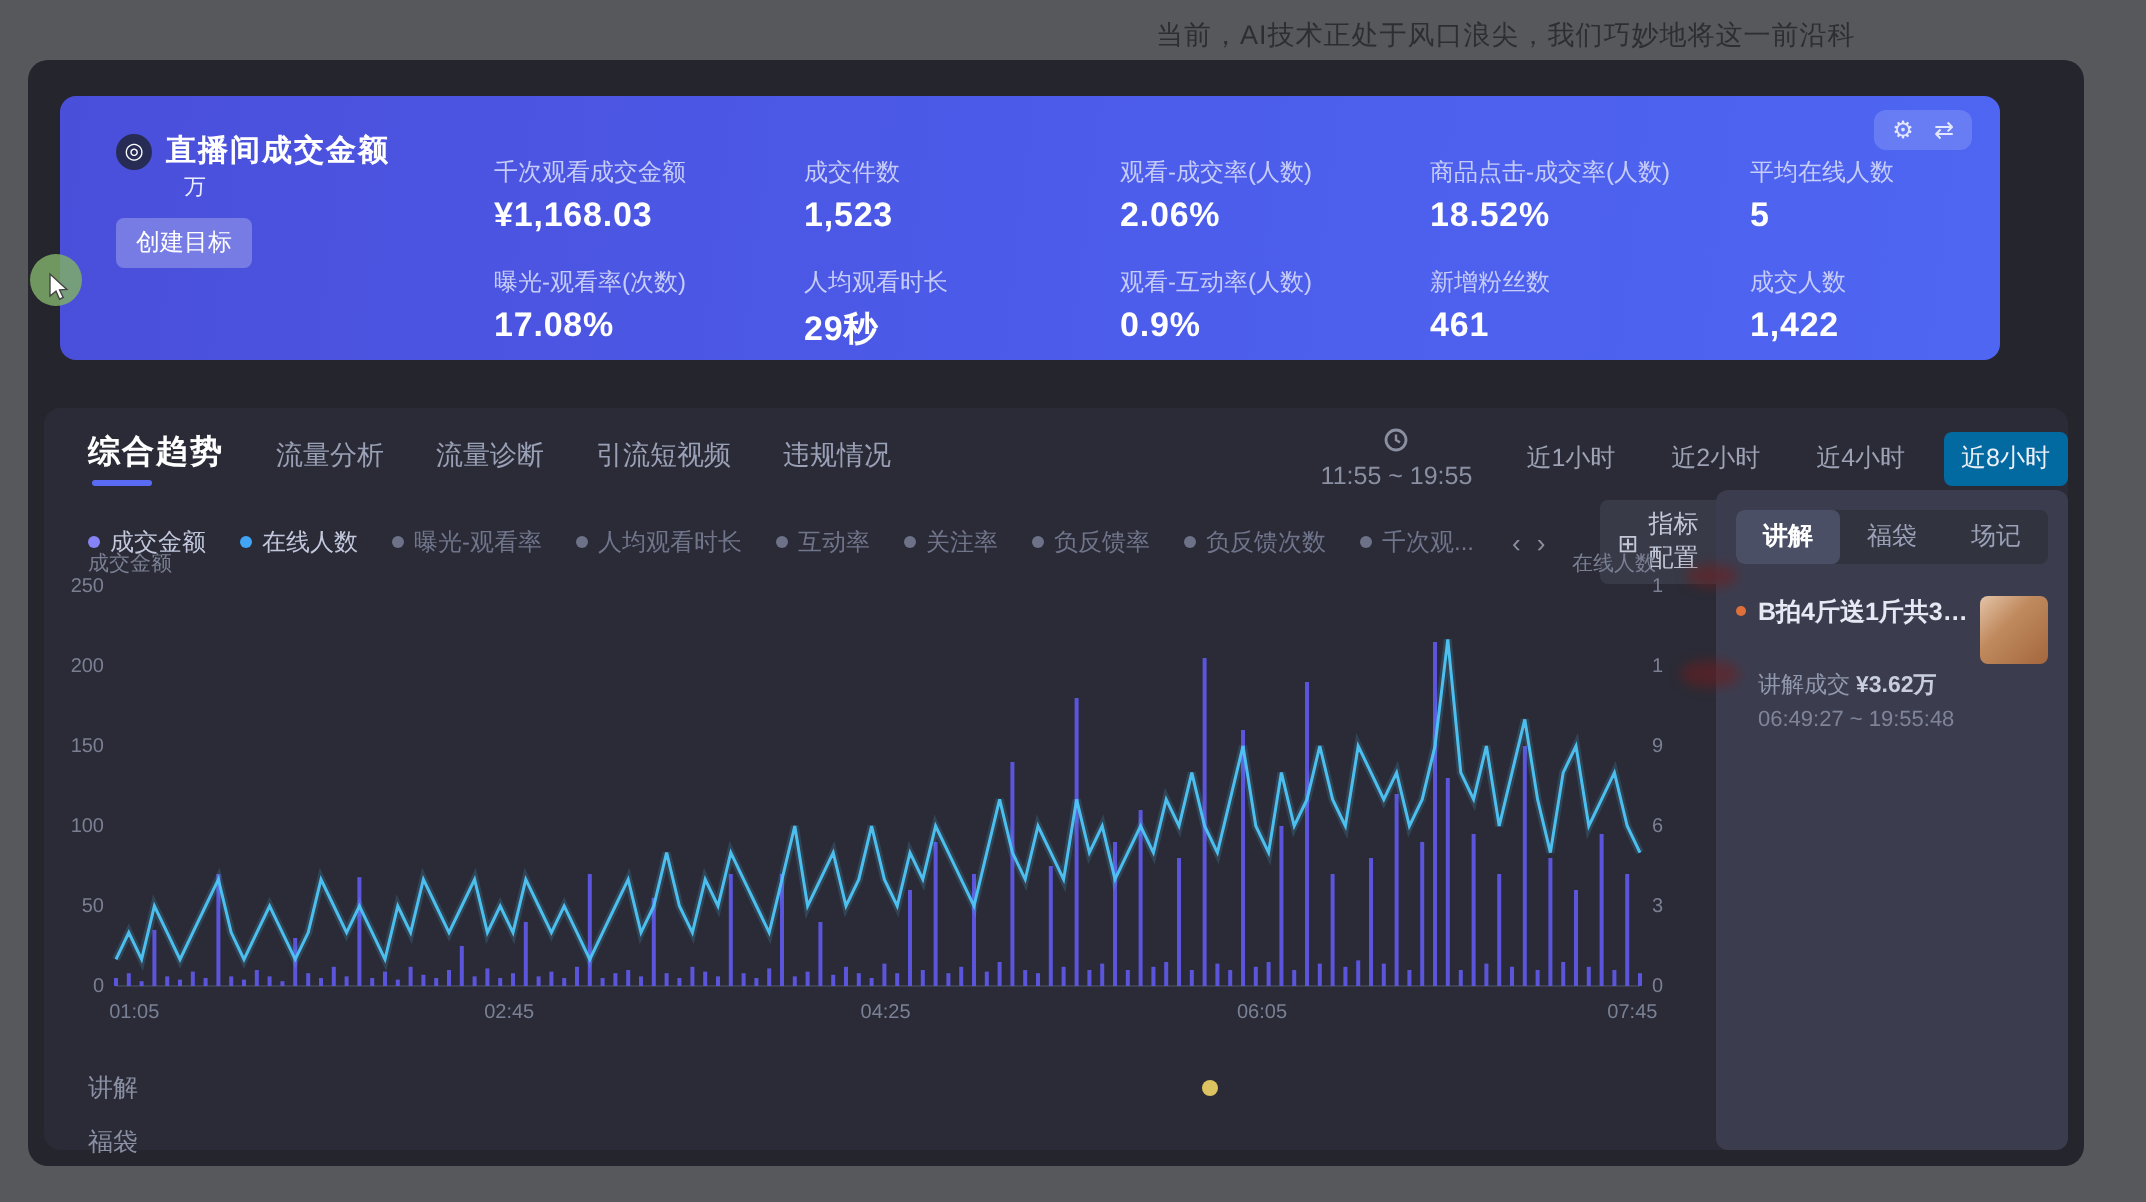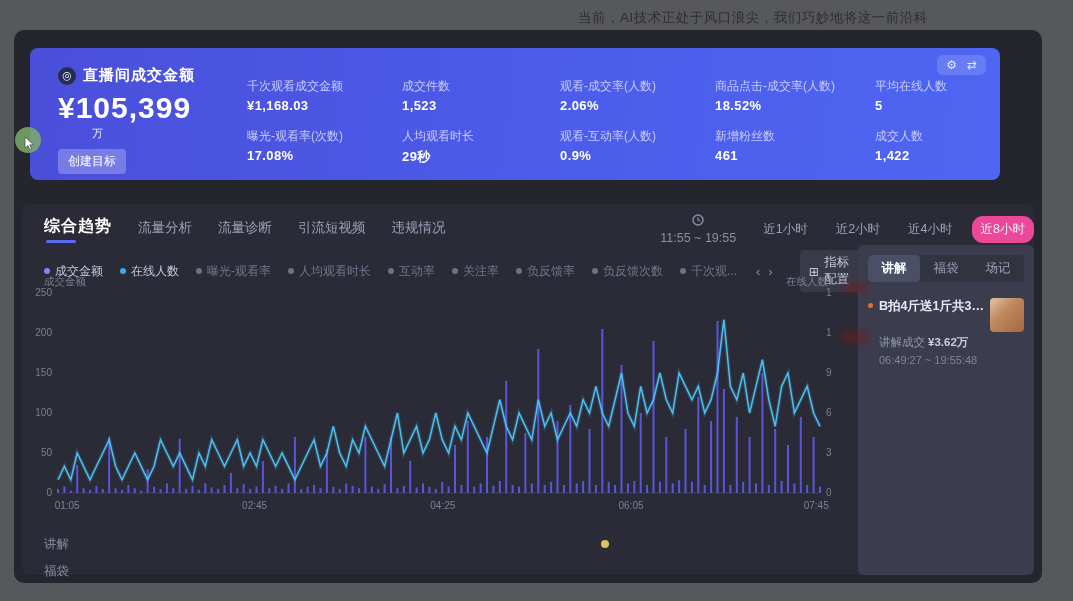--- a/index.html
+++ b/index.html
@@ -20,36 +20,36 @@
              display:flex; align-items:center; justify-content:center; }
   .bm-title { color:#fff; font-size:15px; font-weight:700; letter-spacing:1px; }
   .bm-value { margin-top:6px; color:#fff; font-size:30px; font-weight:800; letter-spacing:1px; }
   .bm-unit { margin-left:34px; margin-top:1px; color:#e8ebff; font-size:11px; }
   .bm-btn { display:inline-block; margin-top:8px; padding:4px 10px; background:rgba(255,255,255,.25);
             color:#fff; font-size:12px; border-radius:4px; cursor:pointer; }
   .bcol { position:absolute; top:30px; width:150px; display:flex; flex-direction:column; }
   .bcol:nth-child(1){left:217px;} .bcol:nth-child(2){left:372px;} .bcol:nth-child(3){left:530px;}
   .bcol:nth-child(4){left:685px;} .bcol:nth-child(5){left:845px;}
   .bm-label { color:#c6ccf8; font-size:12px; white-space:nowrap; }
-  .bm-val   { color:#fff; font-size:13px; font-weight:800; margin-top:3px; letter-spacing:.4px; }
+  .bm-val   { color:#fff; font-size:17px; font-weight:800; margin-top:3px; letter-spacing:.4px; }
   .bm-row2  { margin-top:15px; }
   .banner-actions { position:absolute; right:14px; top:7px; background:rgba(255,255,255,.15); border-radius:6px;
                     padding:3px 9px; display:flex; gap:10px; color:#e3e7ff; font-size:12px; }
   .banner-actions span { cursor:pointer; }
 
   
   .tabbar { position:absolute; left:30px; right:8px; top:184px; height:30px; display:flex; align-items:center; }
   .main-tabs { display:flex; align-items:flex-end; gap:26px; }
   .mtab { color:#9aa0b6; font-size:13.5px; cursor:pointer; position:relative; padding-bottom:6px; }
   .mtab.active { color:#fff; font-size:16px; font-weight:800; letter-spacing:1px; }
   .mtab.active::after { content:""; position:absolute; left:2px; bottom:0; width:30px; height:3px; border-radius:2px; background:#5a6bf3; }
   .time-zone { margin-left:auto; display:flex; align-items:center; gap:18px; }
   .time-range { display:flex; align-items:center; gap:5px; color:#8a8fa2; font-size:12.5px;flex-direction:column; }
   .tf { color:#9da2b5; font-size:12.5px; cursor:pointer; padding:5px 9px; border-radius:4px; }
-  .tf.active { background:#ec4899; color:#eef0f7;border-radius:11px; }
+  .tf.active { background:#0369a1; color:#eef0f7; }
 
   
   .legendbar { position:absolute; left:30px; top:220px; width:820px; display:flex; align-items:center; gap:17px; }
   .litem { display:flex; align-items:center; gap:5px; font-size:12px; color:#70758c; cursor:pointer; white-space:nowrap; }
   .litem.active { color:#c3c8dd; }
   .ldot { width:6px; height:6px; border-radius:50%; background:#6d7288; }
   .larrows { display:flex; gap:8px; color:#8a8fa2; font-size:13px; margin-left:2px; }
   .larrows span { cursor:pointer; }
   .lconfig { display:flex; align-items:center; gap:5px; color:#c3c8d8; font-size:12.5px; background:#383a47;
              border-radius:4px; padding:4px 9px; margin-left:10px; cursor:pointer; }
@@ -90,21 +90,20 @@
 
 <div class="panel">
   <div class="trend-section"></div>
 
   <div class="banner">
     <div class="banner-main">
       <div class="bm-head">
         <span class="bm-icon">◎</span>
         <span class="bm-title">直播间成交金额</span>
       </div>
-      <div class="bm-value">¥105,399</div>
       <div class="bm-unit">万</div>
       <span class="bm-btn">创建目标</span>
     </div>
     <div id="banner-grid">
         <div class="bcol">
           <div>
             <div class="bm-label">千次观看成交金额</div>
             <div class="bm-val">¥1,168.03</div>
           </div>
           <div class="bm-row2">

